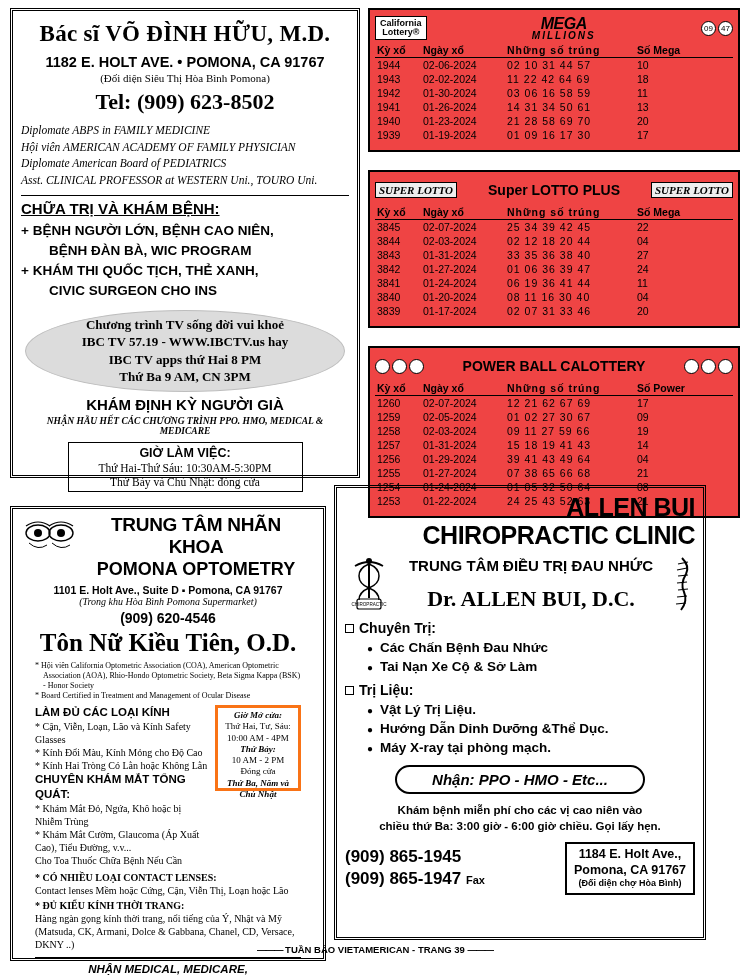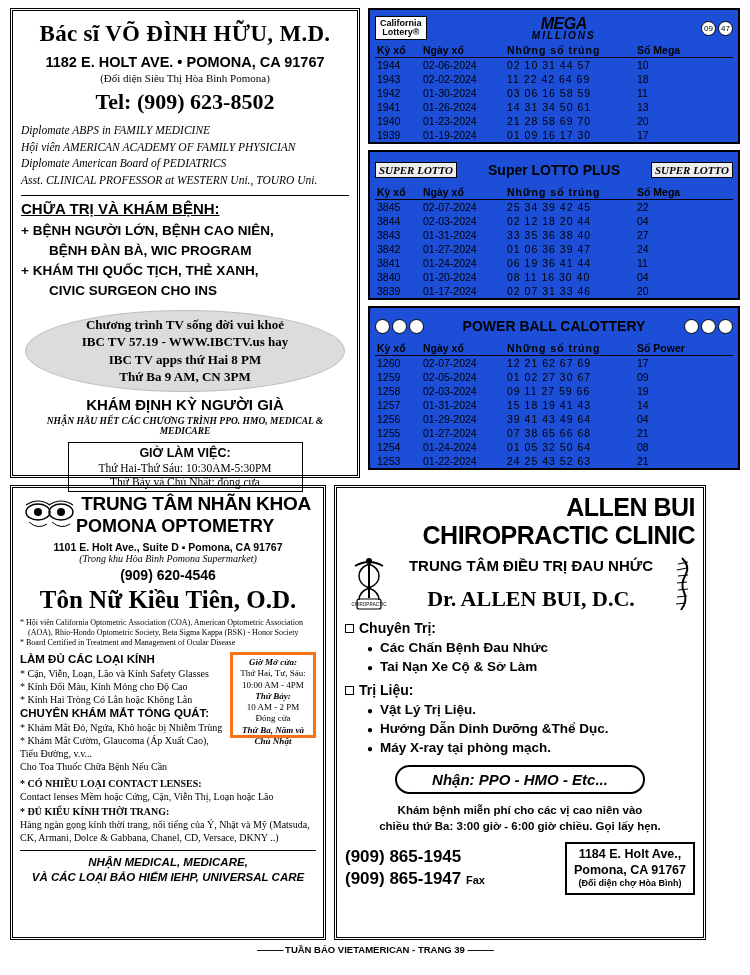--- a/index.html
+++ b/index.html
@@ -56,21 +56,21 @@
     text-align:center; font-weight:bold; font-size:13px; line-height:1.35;
   }
   .dr-tv-title { font-size:13px; font-weight:bold; }
   .dr-h3 { text-align:center; font-weight:bold; font-size:15px; margin-top:4px; font-family:"Liberation Sans", sans-serif; }
   .dr-note { text-align:center; font-size:9.5px; font-weight:bold; font-style:italic; margin-top:3px; }
   .hours-box { border:1px solid #000; width:235px; margin:6px auto 0; padding:3px 6px; text-align:center; }
   .hours-title { font-weight:bold; font-size:12.5px; font-family:"Liberation Sans", sans-serif; }
   .hours-line { font-size:11.5px; margin-top:2px; }
 
   
-  .lot { border:2px solid #000; padding:3px 5px 0; margin-bottom:6px; background:#1d4ed8; }
+  .lot { border:2px solid #000; padding:3px 5px 8px; margin-bottom:18px; background:#ef4444; }
   .lot-head { display:flex; align-items:center; justify-content:space-between; height:30px; }
   .ca-lot {
     border:1px solid #000; font-family:"Liberation Sans", sans-serif;
     font-size:9px; font-weight:bold; line-height:1.05; padding:2px 4px; text-align:center;
     background:#fff;
   }
   .mega {
     font-family:"Liberation Sans", sans-serif; font-weight:bold; font-style:italic;
     font-size:16px; letter-spacing:-.5px; line-height:.95; text-align:center;
   }
@@ -94,28 +94,28 @@
   .lot-title {
     font-family:"Liberation Sans", sans-serif; font-weight:bold; font-size:14px;
     text-align:center; flex:1;
   }
   .slp-side {
     font-family:"Liberation Serif", serif; font-style:italic; font-weight:bold;
     font-size:11px; border:1px solid #000; padding:1px 3px; background:#eee;
   }
 
   
-  .opt-panel { border:3px double #000; height:455px; padding:5px 7px; width:316px; }
+  .opt-panel { border:3px double #000; height:455px; padding:5px 22px; width:316px;margin-top:21px; }
   .opt-title {
     font-family:"Liberation Sans", sans-serif; font-weight:bold; font-size:19px;
     text-align:center; letter-spacing:-.3px;
   }
   .opt-title2 {
     font-family:"Liberation Sans", sans-serif; font-weight:bold; font-size:18px;
-    text-align:left; margin-top:1px;
+    text-align:center; margin-top:1px;
   }
   .opt-addr { font-family:"Liberation Sans", sans-serif; font-weight:bold; font-size:10.5px; text-align:center; margin-top:4px; }
   .opt-sub { font-size:10px; text-align:center; font-style:italic; }
   .opt-phone { font-family:"Liberation Sans", sans-serif; font-weight:bold; font-size:14px; text-align:center; margin-top:3px; }
   .opt-doc { font-family:"Liberation Serif", serif; font-weight:bold; font-size:25px; text-align:center; margin-top:3px; }
   .opt-creds { font-size:8px; line-height:1.25; margin-top:4px; }
   .opt-creds div { padding-left:8px; text-indent:-8px; }
   .opt-body { display:flex; gap:6px; margin-top:4px; }
   .opt-left { flex:1; font-size:10px; line-height:1.3; }
   .opt-h { font-weight:bold; font-size:11.5px; font-family:"Liberation Sans", sans-serif; }

